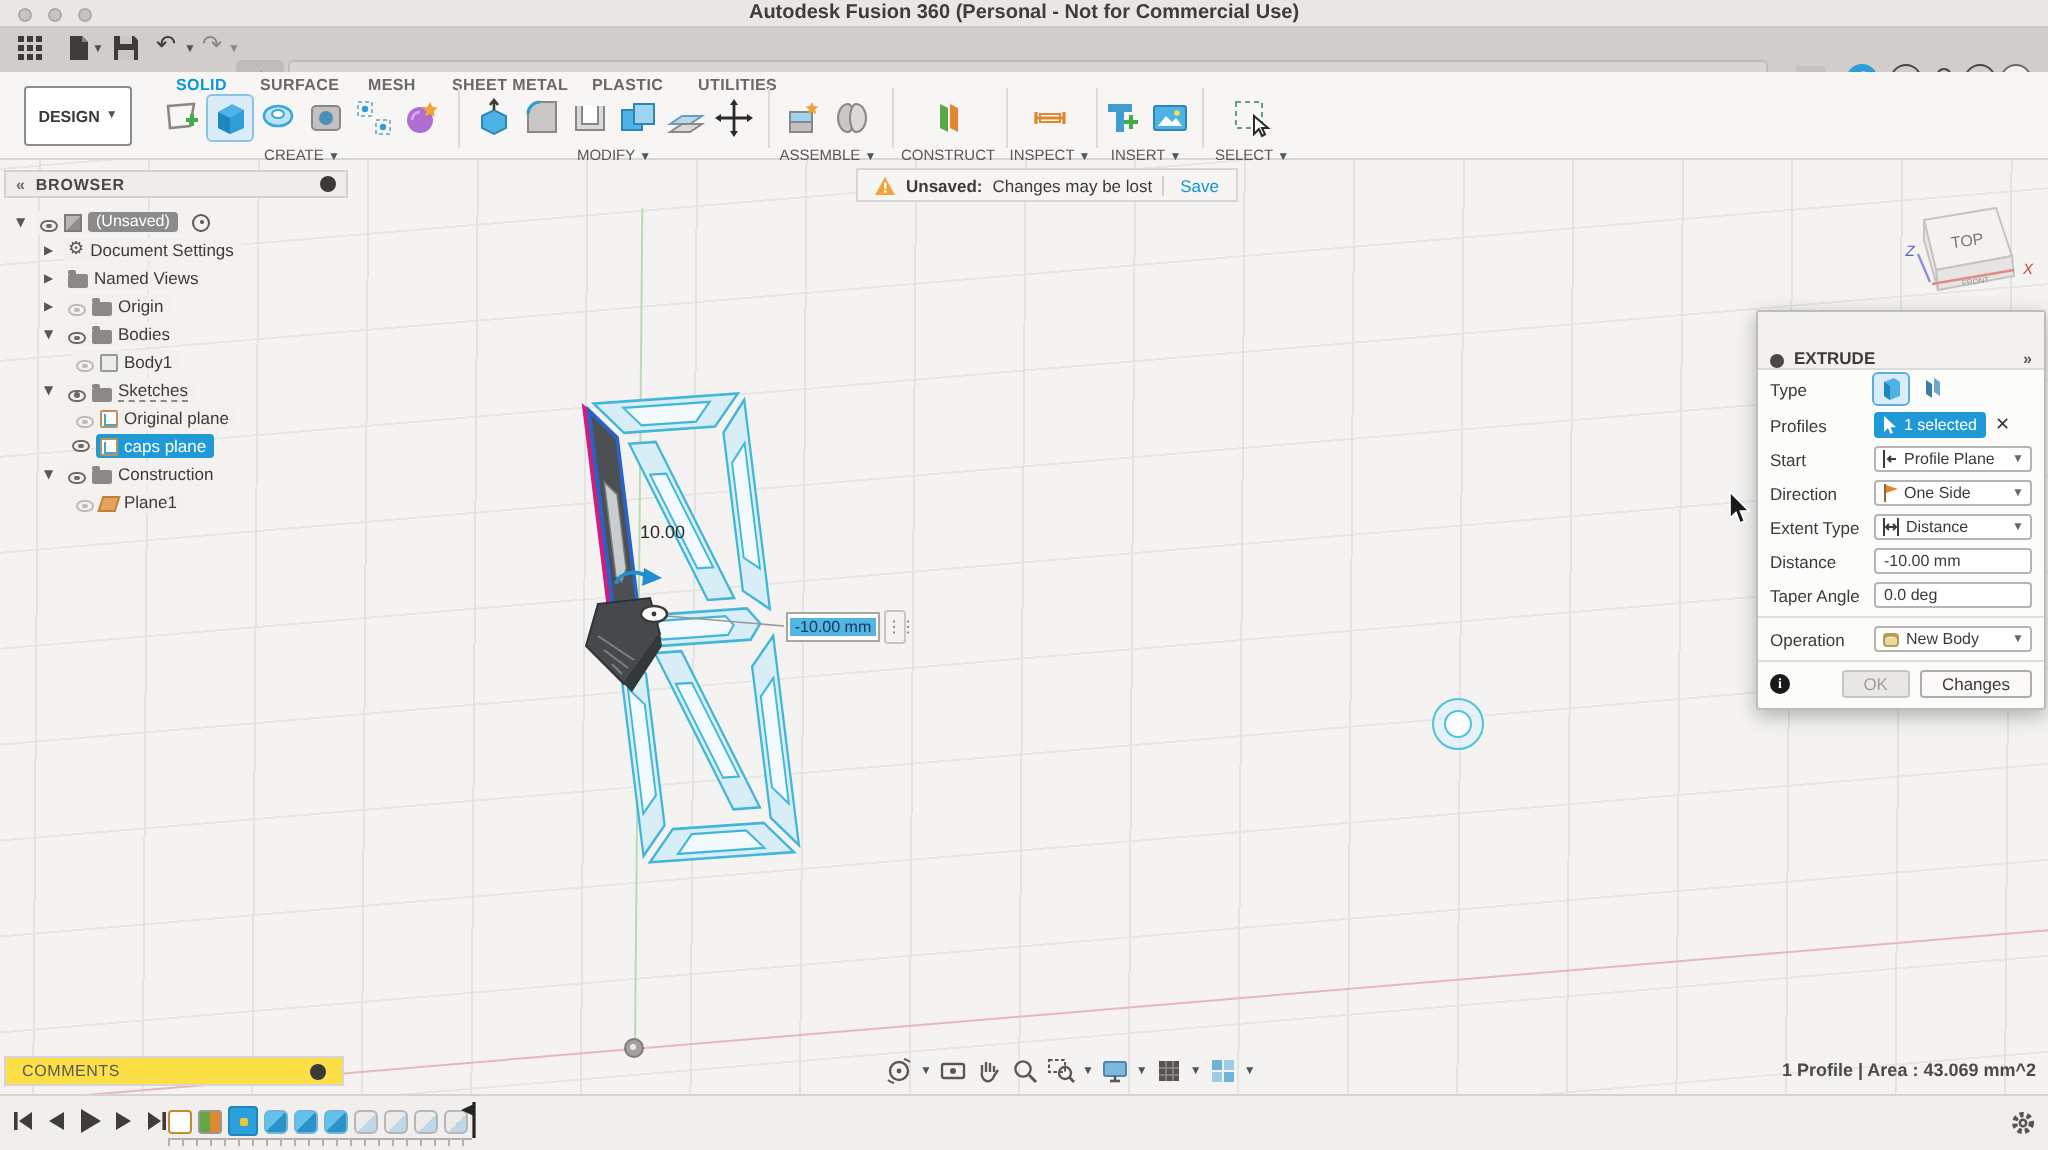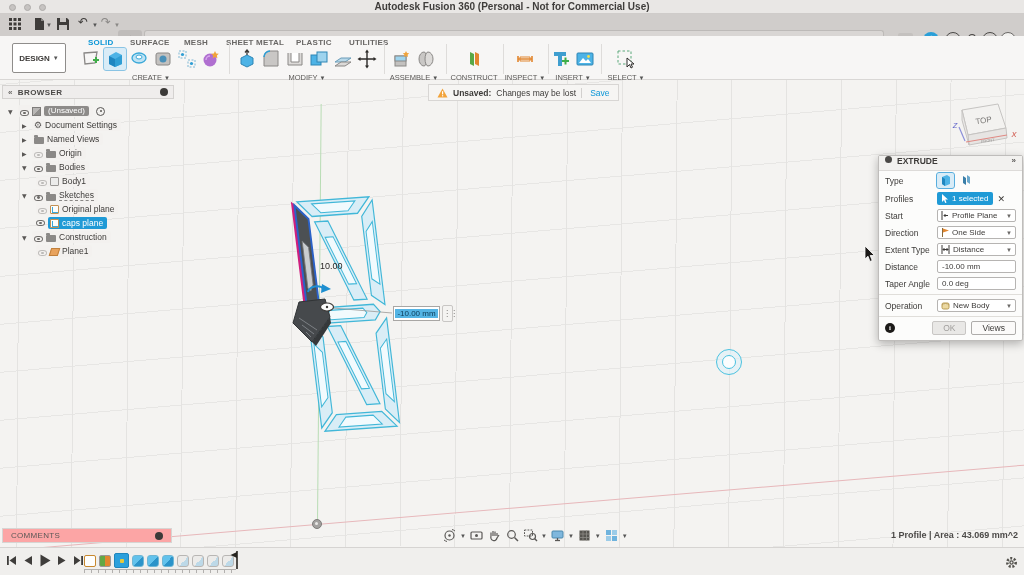--- a/index.html
+++ b/index.html
@@ -67,21 +67,21 @@
   .sk-ic { width:9px; height:9px; background:#fdfdfc; border:1px solid #c09055; border-radius:1px; position:relative; flex:0 0 auto; }
   .sk-ic::after { content:""; position:absolute; left:1px; top:1px; width:5px; height:5px; border-left:1px solid #3aa8d8; border-bottom:1px solid #3aa8d8; }
   .plane-ic { width:9px; height:8px; background:#e8a25c; border:1px solid #c07f3a; transform:skewX(-18deg); flex:0 0 auto; }
   .badge { background:#8d8b89; color:#fff; border-radius:2px; padding:0 4px; font-size:8px; line-height:10px; }
   .target { width:9px; height:9px; border:1px solid #5a5856; border-radius:50%; position:relative; flex:0 0 auto; background:#f2f1ef; }
   .target::after { content:""; position:absolute; left:2.6px; top:2.6px; width:2px; height:2px; background:#5a5856; border-radius:50%; }
   .dashed-u { border-bottom:1px dashed #8a8886; }
 
   
   #dlg { position:absolute; left:878px; top:155px; width:145px; background:#fcfcfb; border:1px solid #bfbdbb; border-radius:2px; box-shadow:0 3px 10px rgba(0,0,0,.28); font-size:8.5px; color:#3d3b39; }
-  #dlg-hd { height:15px; background:#f2f1ef; border-bottom:1px solid #dddbd9; display:flex; align-items:flex-start; gap:5px; padding:0 6px; font-weight:bold; font-size:8.5px; }
+  #dlg-hd { height:29px; background:#f2f1ef; border-bottom:1px solid #dddbd9; display:flex; align-items:flex-end; gap:5px; padding:0 6px; font-weight:bold; font-size:8.5px; }
   .grip-dot { width:7px; height:7px; border-radius:50%; background:#4a4846; }
   .dlg-row { display:flex; align-items:center; padding:2px 6px; min-height:17px; }
   .dlg-lab { flex:0 0 52px; }
   .dlg-ctl { flex:1; display:flex; align-items:center; gap:4px; }
   .ddown { flex:1; height:13px; background:#fff; border:1px solid #b6b4b2; border-radius:2px; display:flex; align-items:center; gap:3px; padding:0 3px; font-size:8px; }
   .ddown .dc { margin-left:auto; font-size:6px; color:#6a6866; }
   .tinput { flex:1; height:13px; background:#fff; border:1px solid #b6b4b2; border-radius:2px; display:flex; align-items:center; padding:0 4px; font-size:8px; }
   .chip { background:#1f9ad6; color:#fff; border-radius:2px; height:13px; display:flex; align-items:center; gap:3px; padding:0 5px; font-size:8px; }
   .type-ic { width:17px; height:15px; display:flex; align-items:center; justify-content:center; border-radius:2px; }
   .type-ic.sel { background:#d9ecf7; outline:1px solid #58aede; }
@@ -94,21 +94,21 @@
   
   #dim-label { position:absolute; left:301px; top:261px; font-size:9px; color:#2a2826;margin-left:19px; }
   #dim-input { position:absolute; left:393px; top:306px; width:47px; height:15px; background:#fff; border:1px solid #a8a6a4; display:flex; align-items:center; justify-content:center; }
   #dim-input span { background:#54b4e4; color:#0b3a55; font-size:8px; padding:0 2px; }
   #dim-grip { position:absolute; left:442px; top:305px; width:11px; height:17px; background:#f4f3f1; border:1px solid #c8c6c4; border-radius:2px; color:#7a7876; font-size:8px; text-align:center; line-height:16px; letter-spacing:-1px; }
 
   
   #status-txt { position:absolute; right:6px; top:530px; font-size:9px; font-weight:bold; color:#4c4a48; }
   #navdock { position:absolute; left:442px; top:527px; height:17px; display:flex; align-items:center; gap:3px; }
   .nav-ic { display:flex; align-items:center; }
-  #comments { position:absolute; left:2px; top:528px; width:170px; height:15px; background:#fca5a5; border:1px solid #d7d5d3; display:flex; align-items:center; padding:0 8px; font-size:8px; color:#5a5856; letter-spacing:.3px; }
+  #comments { position:absolute; left:2px; top:528px; width:170px; height:15px; background:#fde047; border:1px solid #d7d5d3; display:flex; align-items:center; padding:0 8px; font-size:8px; color:#5a5856; letter-spacing:.3px; }
   #comments .cdot { margin-left:auto; width:8px; height:8px; border-radius:50%; background:#3c3a38; }
 
   
   #timeline { position:absolute; left:0; top:547px; width:1024px; height:28px; background:#f0efed; border-top:1px solid #d6d4d2; }
   #playback { position:absolute; left:6px; top:6px; display:flex; gap:6px; align-items:center; }
   #tl-items { position:absolute; left:84px; top:5px; display:flex; gap:3px; align-items:center; }
   .tl-item { width:12px; height:12px; border-radius:2px; }
   .tl-sketch { background:#fefefd; border:1px solid #c8882e; }
   .tl-plane { background:linear-gradient(90deg,#63a845 0 45%,#e2862f 55% 100%); border:1px solid #9a9896; }
   .tl-active { width:15px; height:15px; background:#2ba0dc; border:1px solid #1f86bd; position:relative; }
@@ -671,21 +671,21 @@
       <span>New Body</span>
           <span class="dc">▼</span>
         </span>
     </span>
   </div>
   <div class="dlg-div"></div>
   <div class="dlg-row" style="padding-bottom:5px">
     <span class="info-i">i</span>
     <span style="margin-left:auto;display:flex;gap:5px">
       <span class="btn ok">OK</span>
-      <span class="btn cancel">Views</span>
+      <span class="btn cancel">Changes</span>
     </span>
   </div>
 </div>
 
 <div id="status-txt">1 Profile | Area : 43.069 mm^2</div>
 
 <div id="navdock">
   <span class="nav-ic">
       <svg width="15" height="15" viewBox="0 0 15 15">
         <circle cx="7.5" cy="7.5" r="4.5" fill="none" stroke="#5a5856" stroke-width="1.2"></circle>

